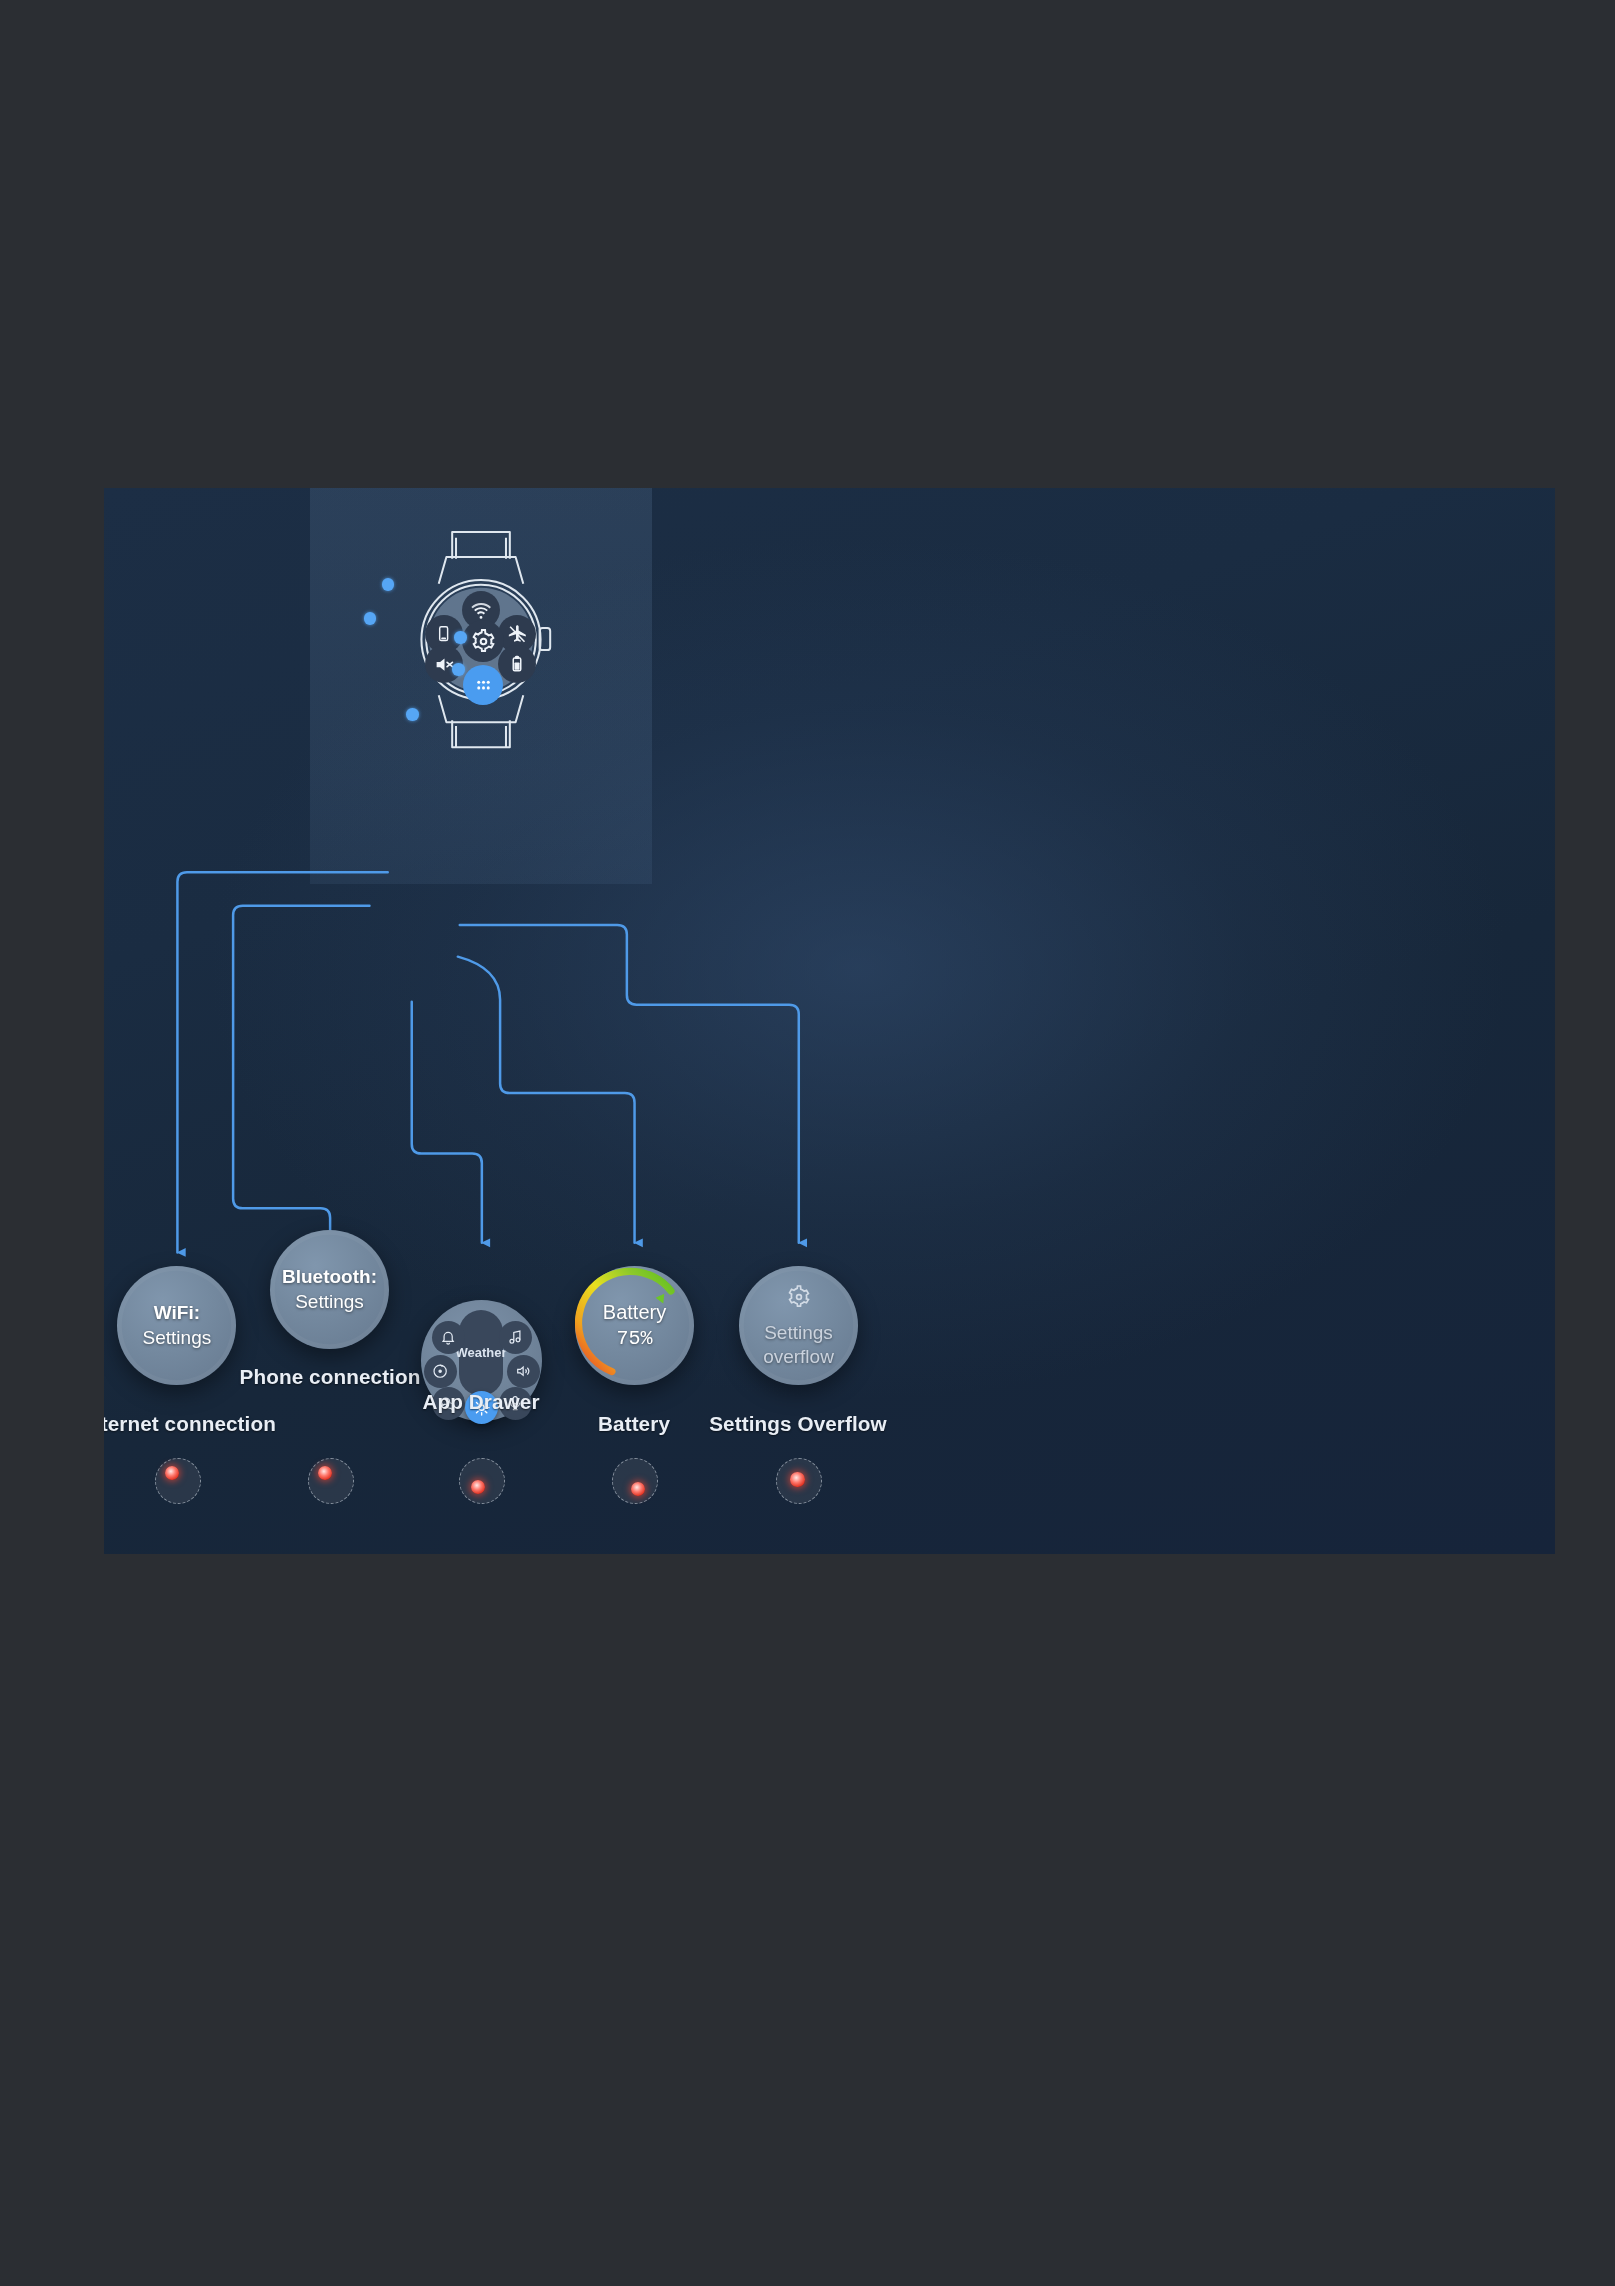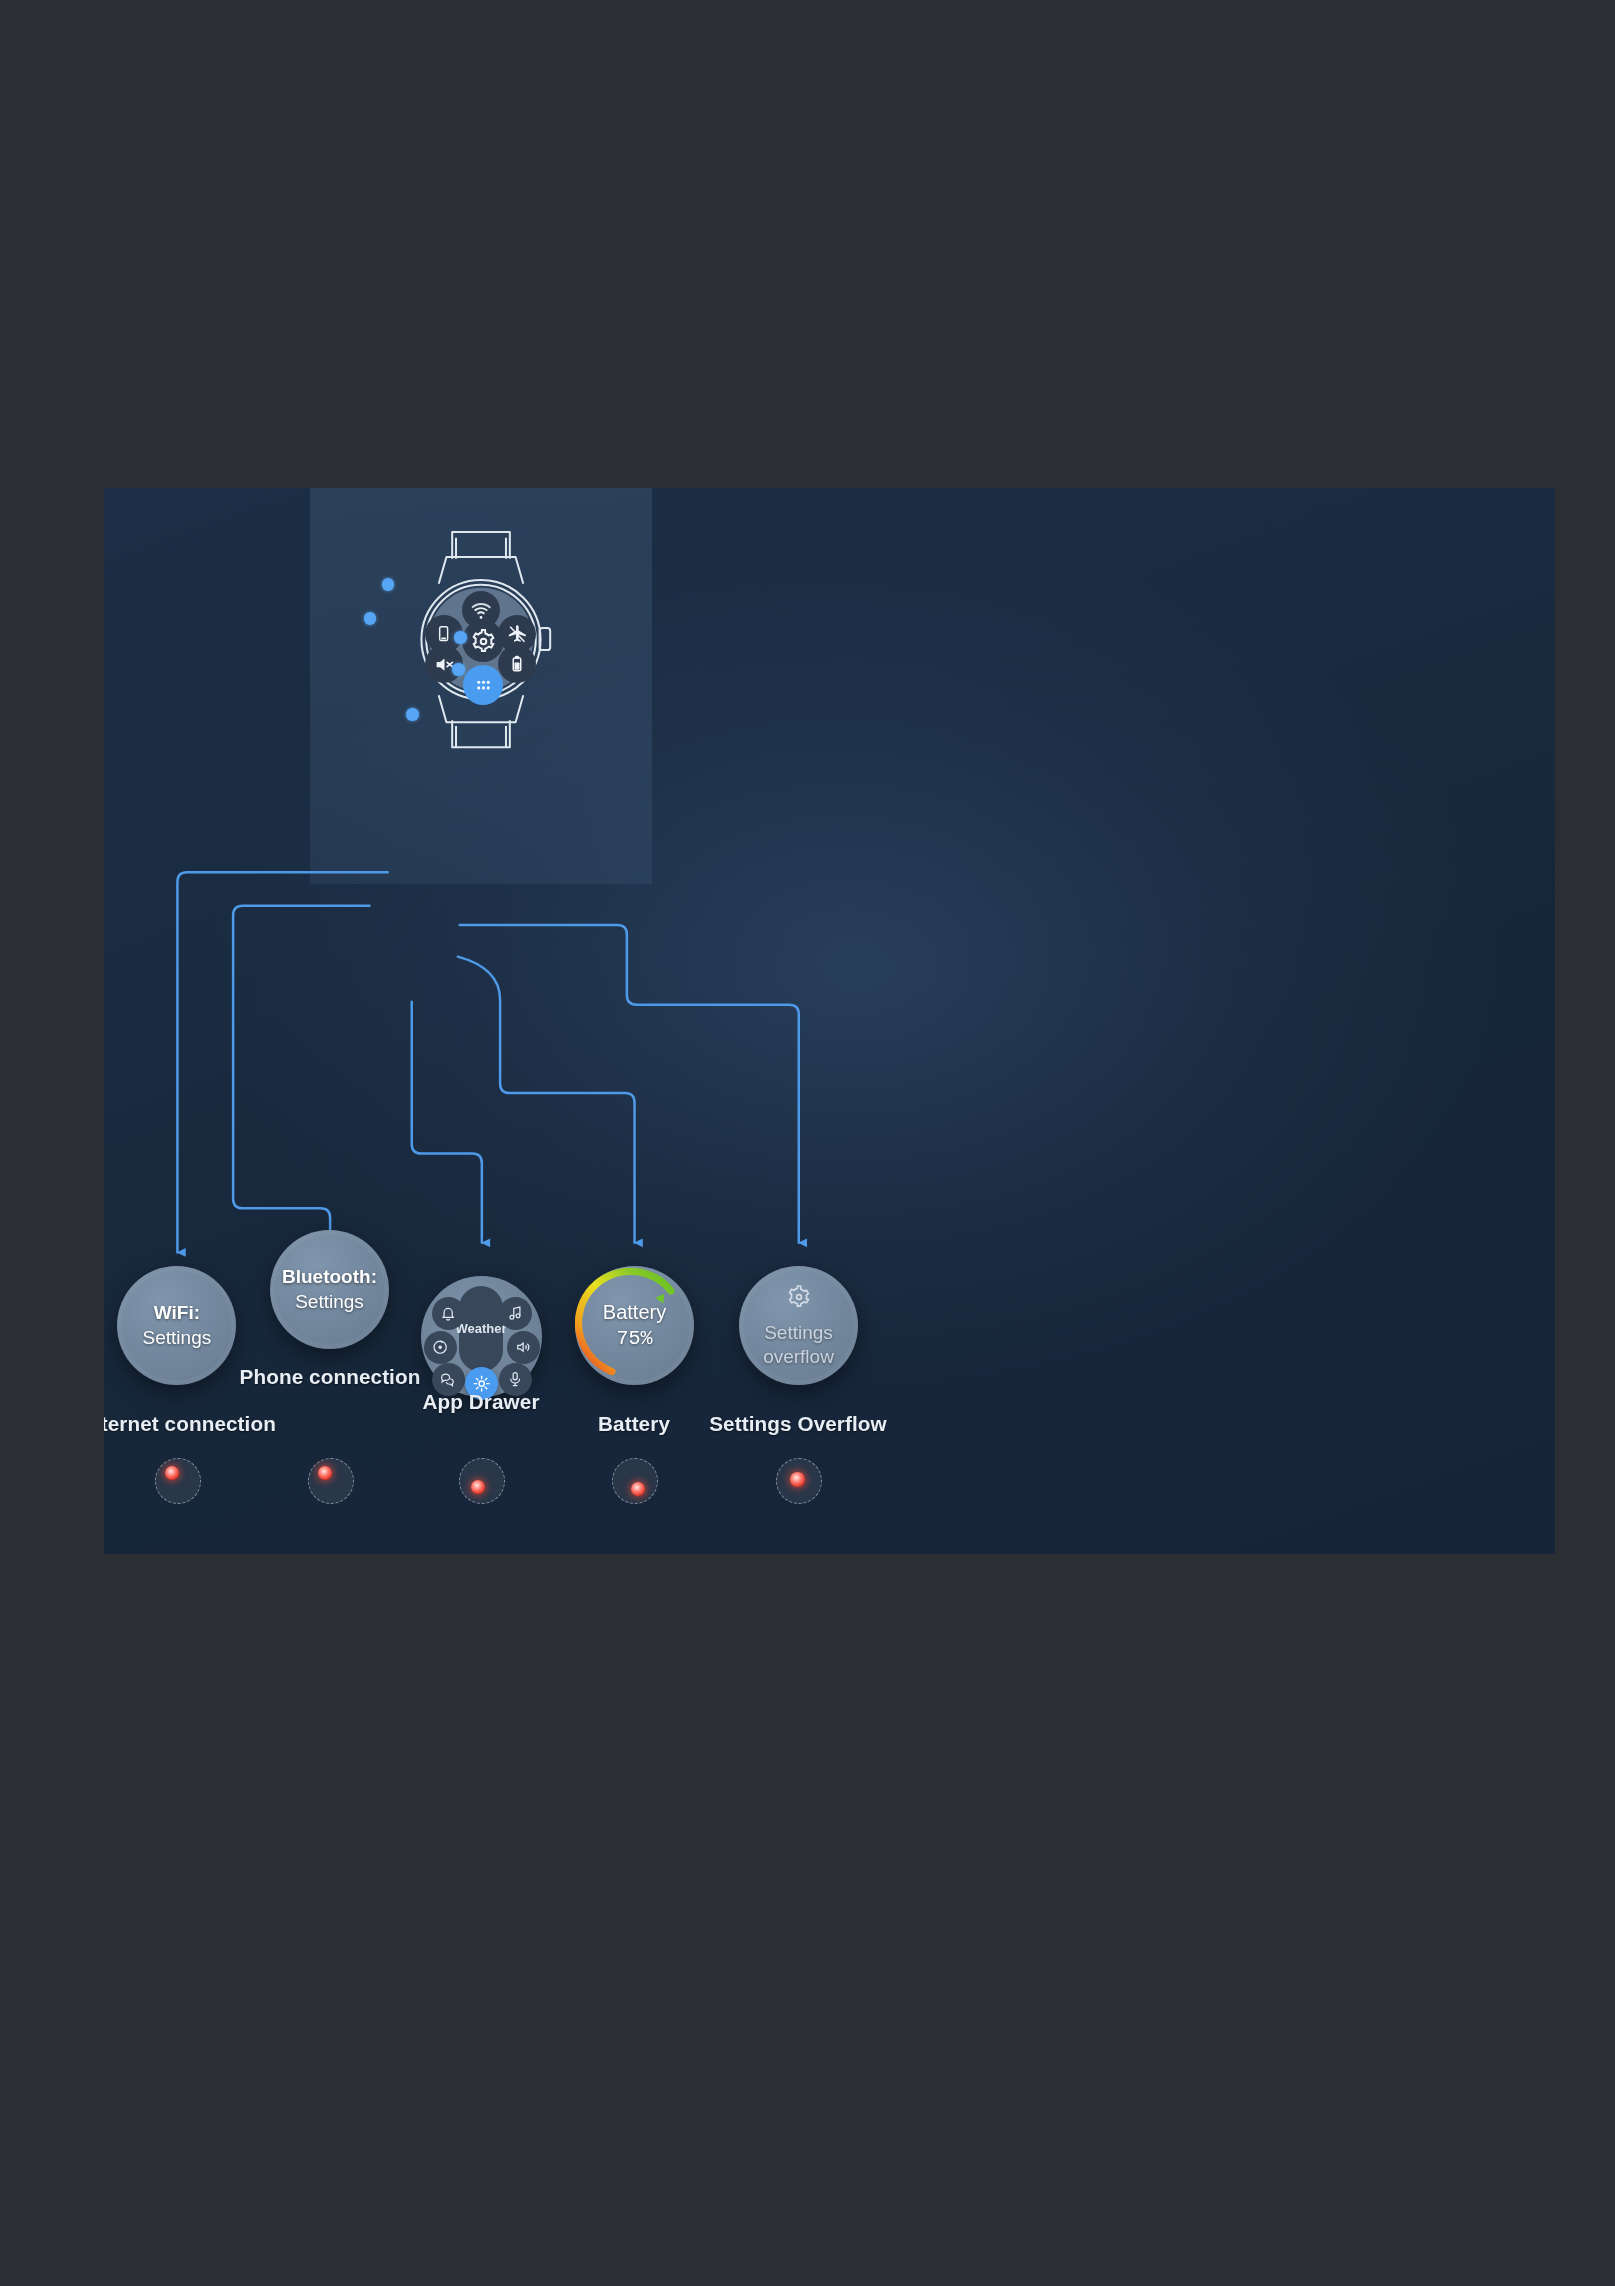--- a/index.html
+++ b/index.html
@@ -191,21 +191,21 @@
     <div class="bub-text">
       <span class="bub-t1">Bluetooth:</span>
       <span class="bub-t2">Settings</span>
     </div>
   </div>
   <div class="nodelabel" style="left:109px;top:877px;width:234px;text-align:center;">Phone connection</div>
   <div class="dashdot" style="left:204px;top:970px;">
     <div class="reddot" style="left:8.6px;top:6.7px;"></div>
   </div>
 
-  <div class="bubble" style="left:317px;top:788px;width:121px;height:121px;">
+  <div class="bubble" style="left:317px;top:812px;width:121px;height:121px;">
     <div class="ad-ring"></div>
     <div class="ad-center" style="left:38px;top:9.6px;width:44px;height:86px;border-radius:22px 22px 22px 22px;">
       <span>Weather</span>
     </div>
     <div class="ad-icon" style="left:10.6px;top:21px;width:33px;height:33px;">
       <svg width="16.3" height="16.3" viewBox="0 0 24 24" fill="none" stroke="#e3eaf3" stroke-width="1.8">
         <path d="M18 16v-5a6 6 0 0 0-12 0v5l-1.5 2.2h15L18 16z"></path>
         <path d="M10 20.2a2 2 0 0 0 4 0"></path>
       </svg>
     </div>

